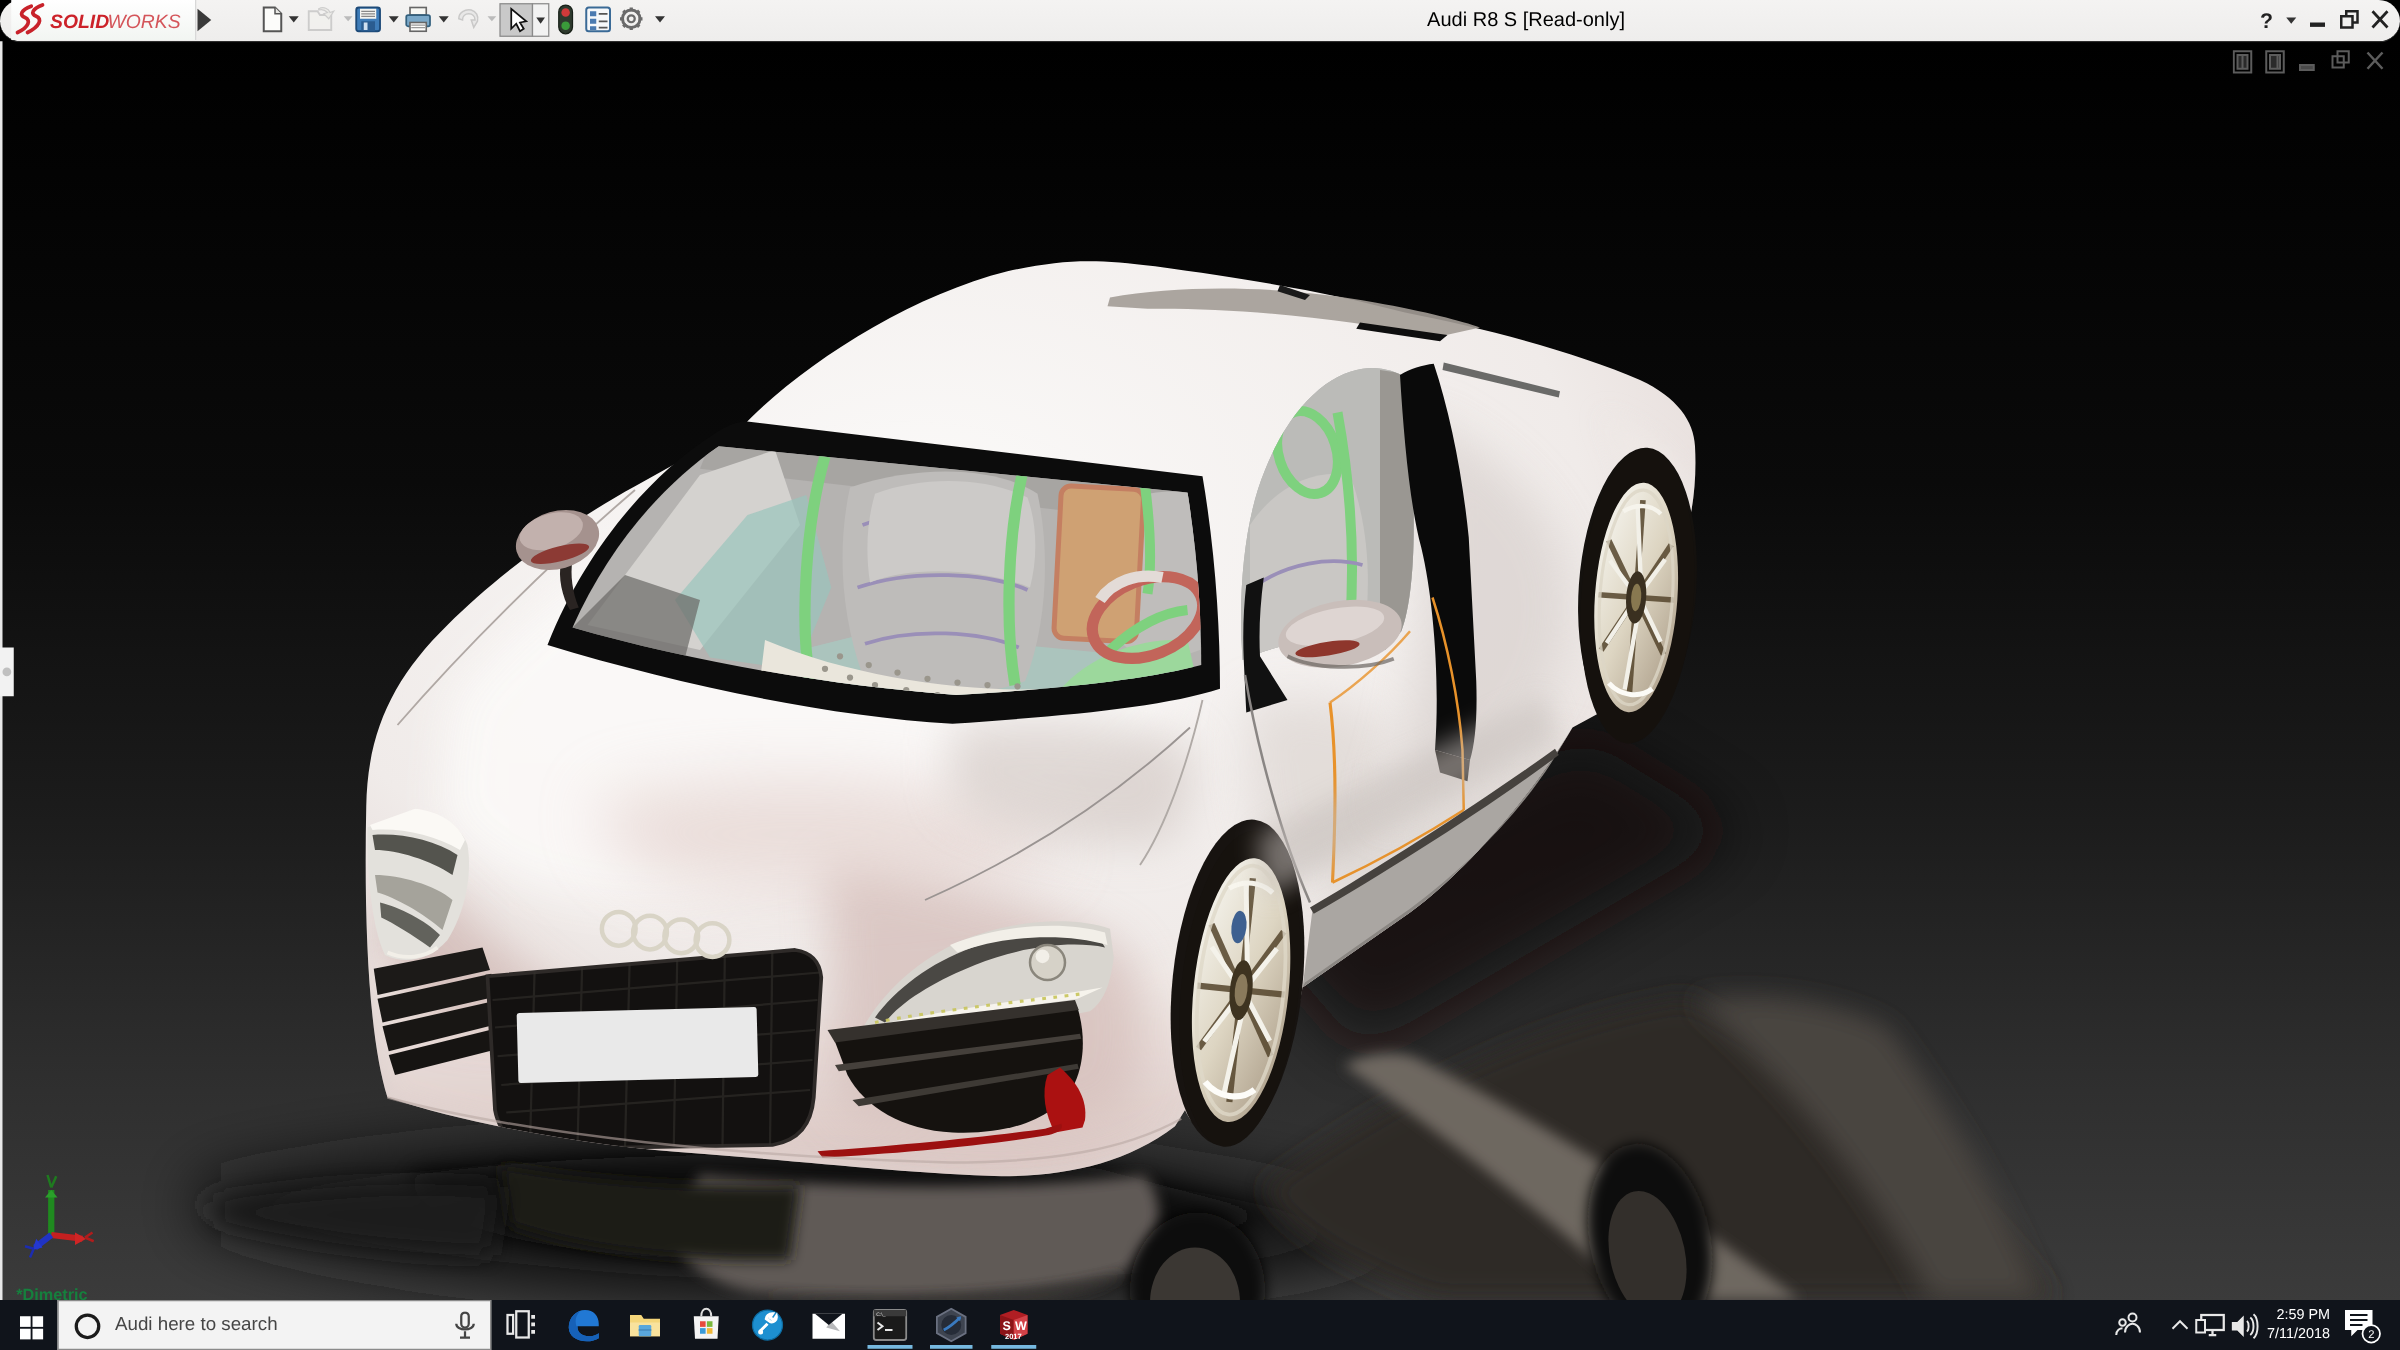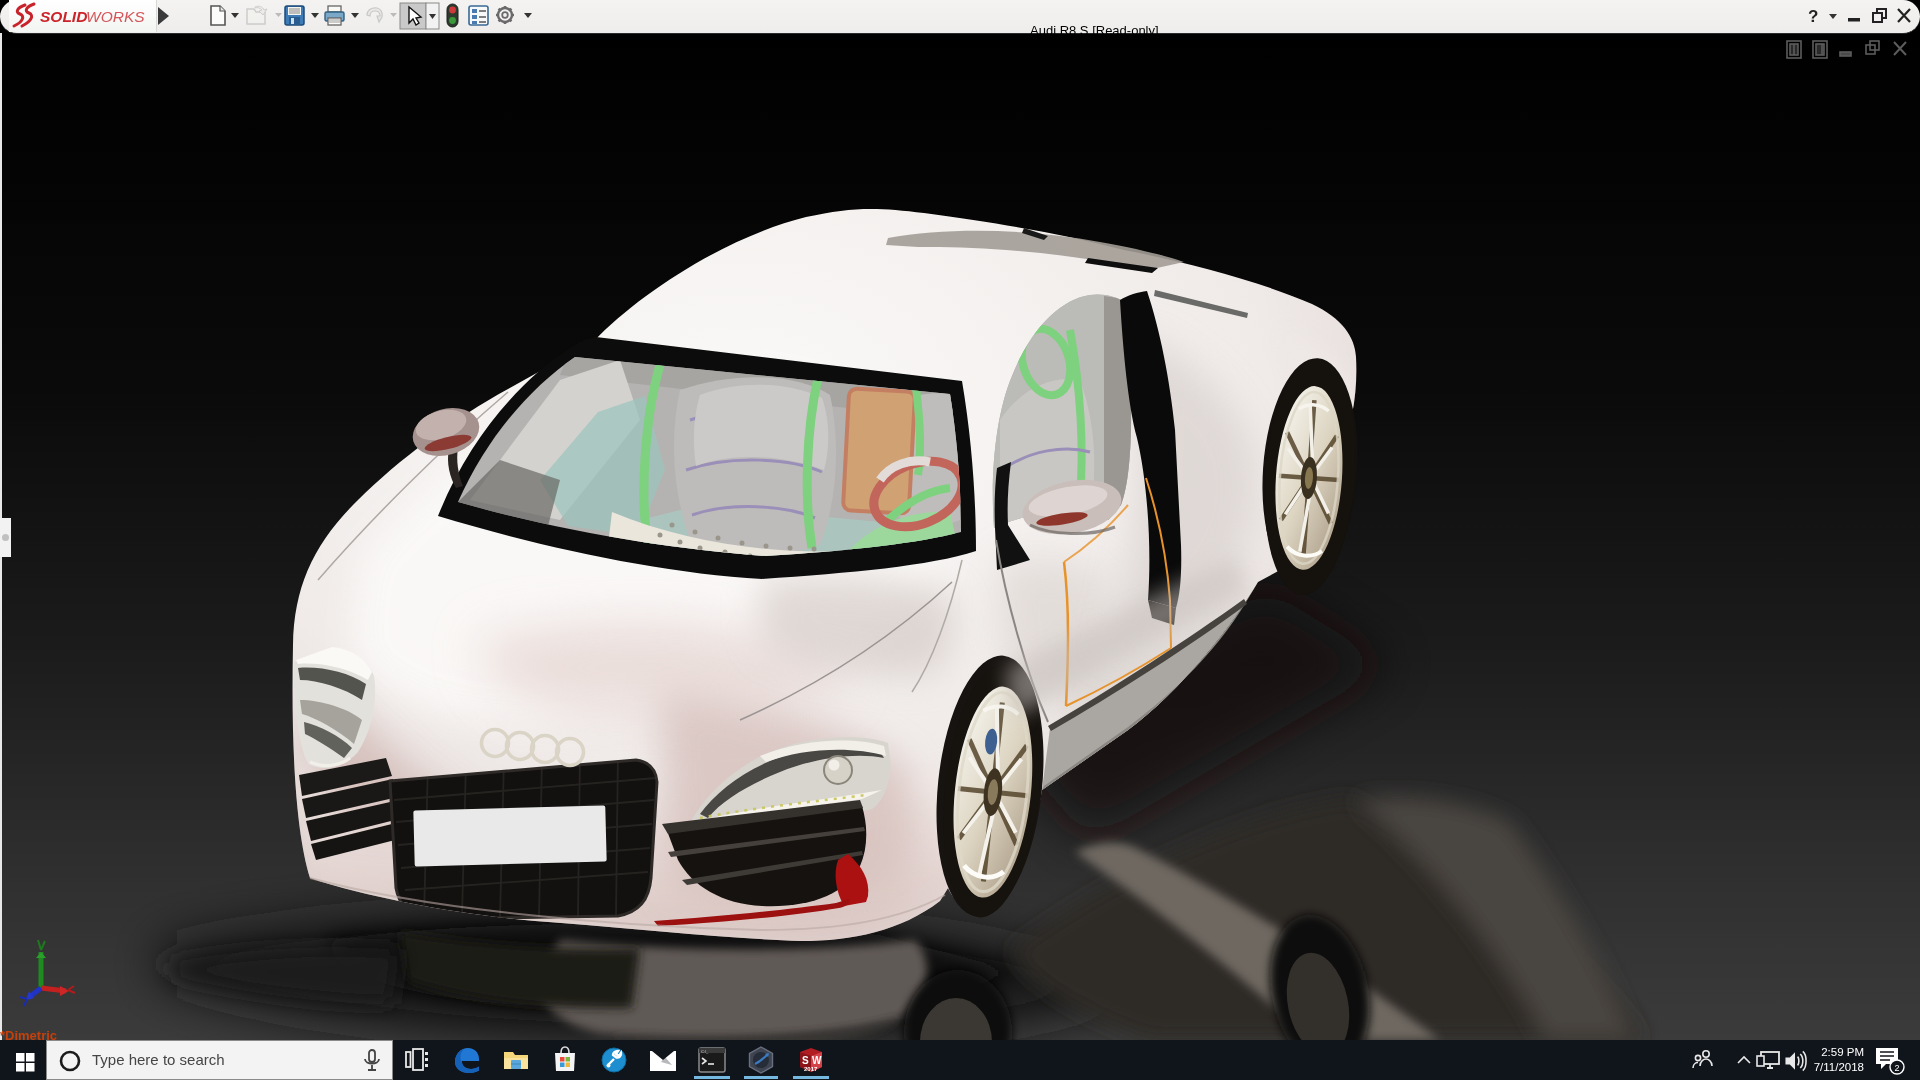--- a/index.html
+++ b/index.html
@@ -5,33 +5,33 @@
 html,body{margin:0;padding:0;width:1920px;height:1080px;overflow:hidden;background:#000;
 font-family:"Liberation Sans",sans-serif;}
 #scene{position:absolute;top:0;left:0;}
 
 #titlebar{position:absolute;top:0;left:0;width:1920px;height:33px;
 background:linear-gradient(#f4f3f2,#eeedec);border-bottom:1px solid #2a2a2a;z-index:10;border-radius:17px;}
 #swlogo{position:absolute;left:9px;top:0;width:147px;height:32px;background:linear-gradient(#fff,#f2f5f2);
 border-right:1px solid #d8d8d8;}
 #swarrow{position:absolute;left:158px;top:7px;width:0;height:0;
 border-left:11px solid #3a3a3a;border-top:9px solid transparent;border-bottom:9px solid transparent;}
-#title{position:absolute;top:23px;left:1030px;width:270px;text-align:left;font-size:13px;color:#000;}
+#title{position:absolute;top:8px;left:1030px;width:270px;text-align:right;font-size:16px;color:#000;}
 
 #taskbar{position:absolute;top:1040px;left:0;width:1920px;height:40px;background:#10141b;z-index:10;}
 #searchbox{position:absolute;left:46px;top:0;width:347px;height:40px;background:#f3f3f3;
 border:1px solid #8a8a8a;box-sizing:border-box;}
 #searchtxt{position:absolute;left:92px;top:11px;font-size:15px;color:#454545;}
 .uline{position:absolute;top:36px;height:3px;background:#76b9e0;}
 #clock{position:absolute;left:1810px;top:5px;width:54px;text-align:right;color:#fff;font-size:11.5px;line-height:15px;}
 
 #lefttab{position:absolute;left:0;top:518px;width:11px;height:39px;background:#f2f2f2;z-index:5;}
 #lefttab div{position:absolute;left:2px;top:16px;width:7px;height:7px;border-radius:50%;background:#c0c0c0;}
 #leftline{position:absolute;left:0;top:33px;width:2px;height:1007px;background:#e8e8e8;z-index:4;}
-#dimetric{position:absolute;left:0;top:1028px;font-size:13px;font-weight:bold;color:#c2410c;z-index:5;}
+#dimetric{position:absolute;left:13px;top:1028px;font-size:13px;font-weight:bold;color:#15803d;z-index:5;}
 #mdictrl{position:absolute;left:1786px;top:39px;z-index:5;}
 </style>
 </head>
 <body>
 <svg id="scene" width="1920" height="1080" viewBox="0 0 1920 1080">
 <defs>
 <linearGradient id="bgv" x1="0" y1="0" x2="0" y2="1">
 <stop offset="0" stop-color="#000000"></stop>
 <stop offset="0.35" stop-color="#0a0a0a"></stop>
 <stop offset="0.62" stop-color="#1c1c1c"></stop>
@@ -513,21 +513,21 @@
    <rect x="10" y="13" width="8.5" height="8.5"></rect>
    <rect x="20" y="13" width="8.5" height="8.5"></rect>
    <rect x="10" y="23" width="8.5" height="8.5"></rect>
    <rect x="20" y="23" width="8.5" height="8.5"></rect>
   </g>
  </svg>
  <div id="searchbox"></div>
  <svg width="30" height="30" viewBox="0 0 30 30" style="position:absolute;left:55px;top:6px">
   <circle cx="15" cy="15" r="9" fill="none" stroke="#1b1b1b" stroke-width="2.6"></circle>
  </svg>
- <div id="searchtxt">Type here to search</div>
+ <div id="searchtxt">Audi here to search</div>
  <svg width="20" height="24" viewBox="0 0 20 24" style="position:absolute;left:362px;top:9px">
   <rect x="7" y="1" width="6" height="12" rx="3" fill="none" stroke="#444" stroke-width="1.8"></rect>
   <path d="M 3 10 C 3 16 17 16 17 10 M 10 16 L 10 21 M 6 21 L 14 21" fill="none" stroke="#444" stroke-width="1.8"></path>
  </svg>
 
  <svg width="26" height="26" viewBox="0 0 26 26" style="position:absolute;left:404px;top:7px">
   <g fill="none" stroke="#e8e8e8" stroke-width="1.8">
    <rect x="2" y="5" width="4.5" height="15"></rect>
    <rect x="9" y="2" width="10" height="21"></rect>
   </g>

